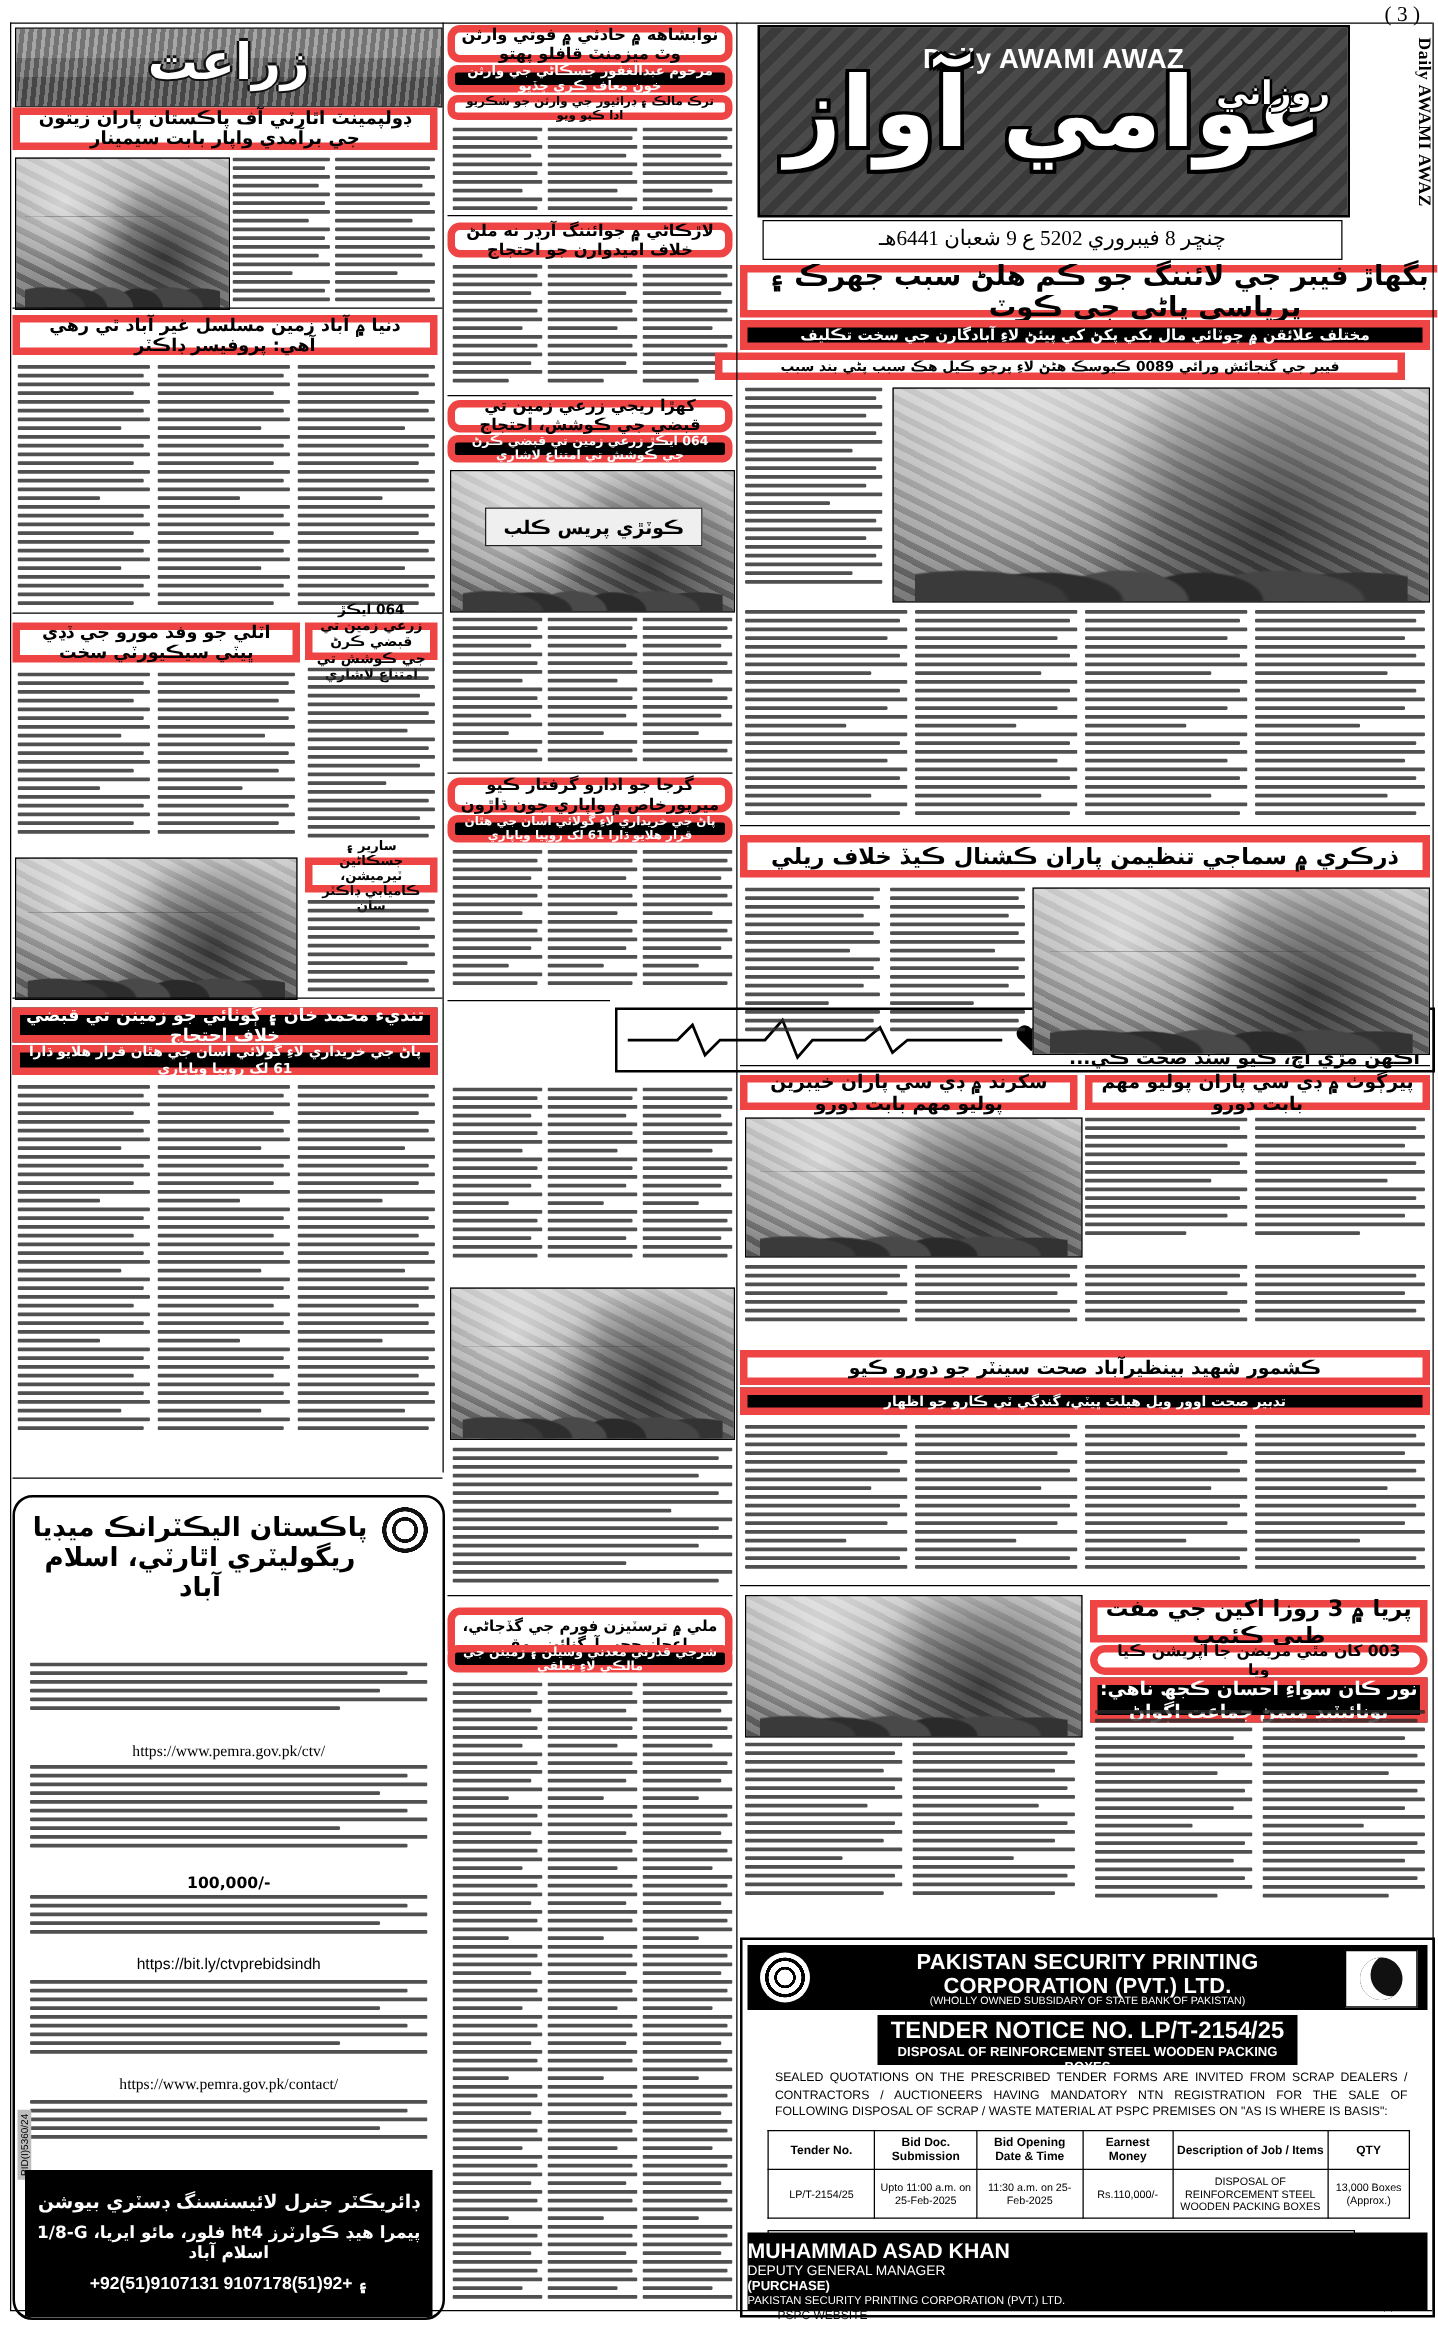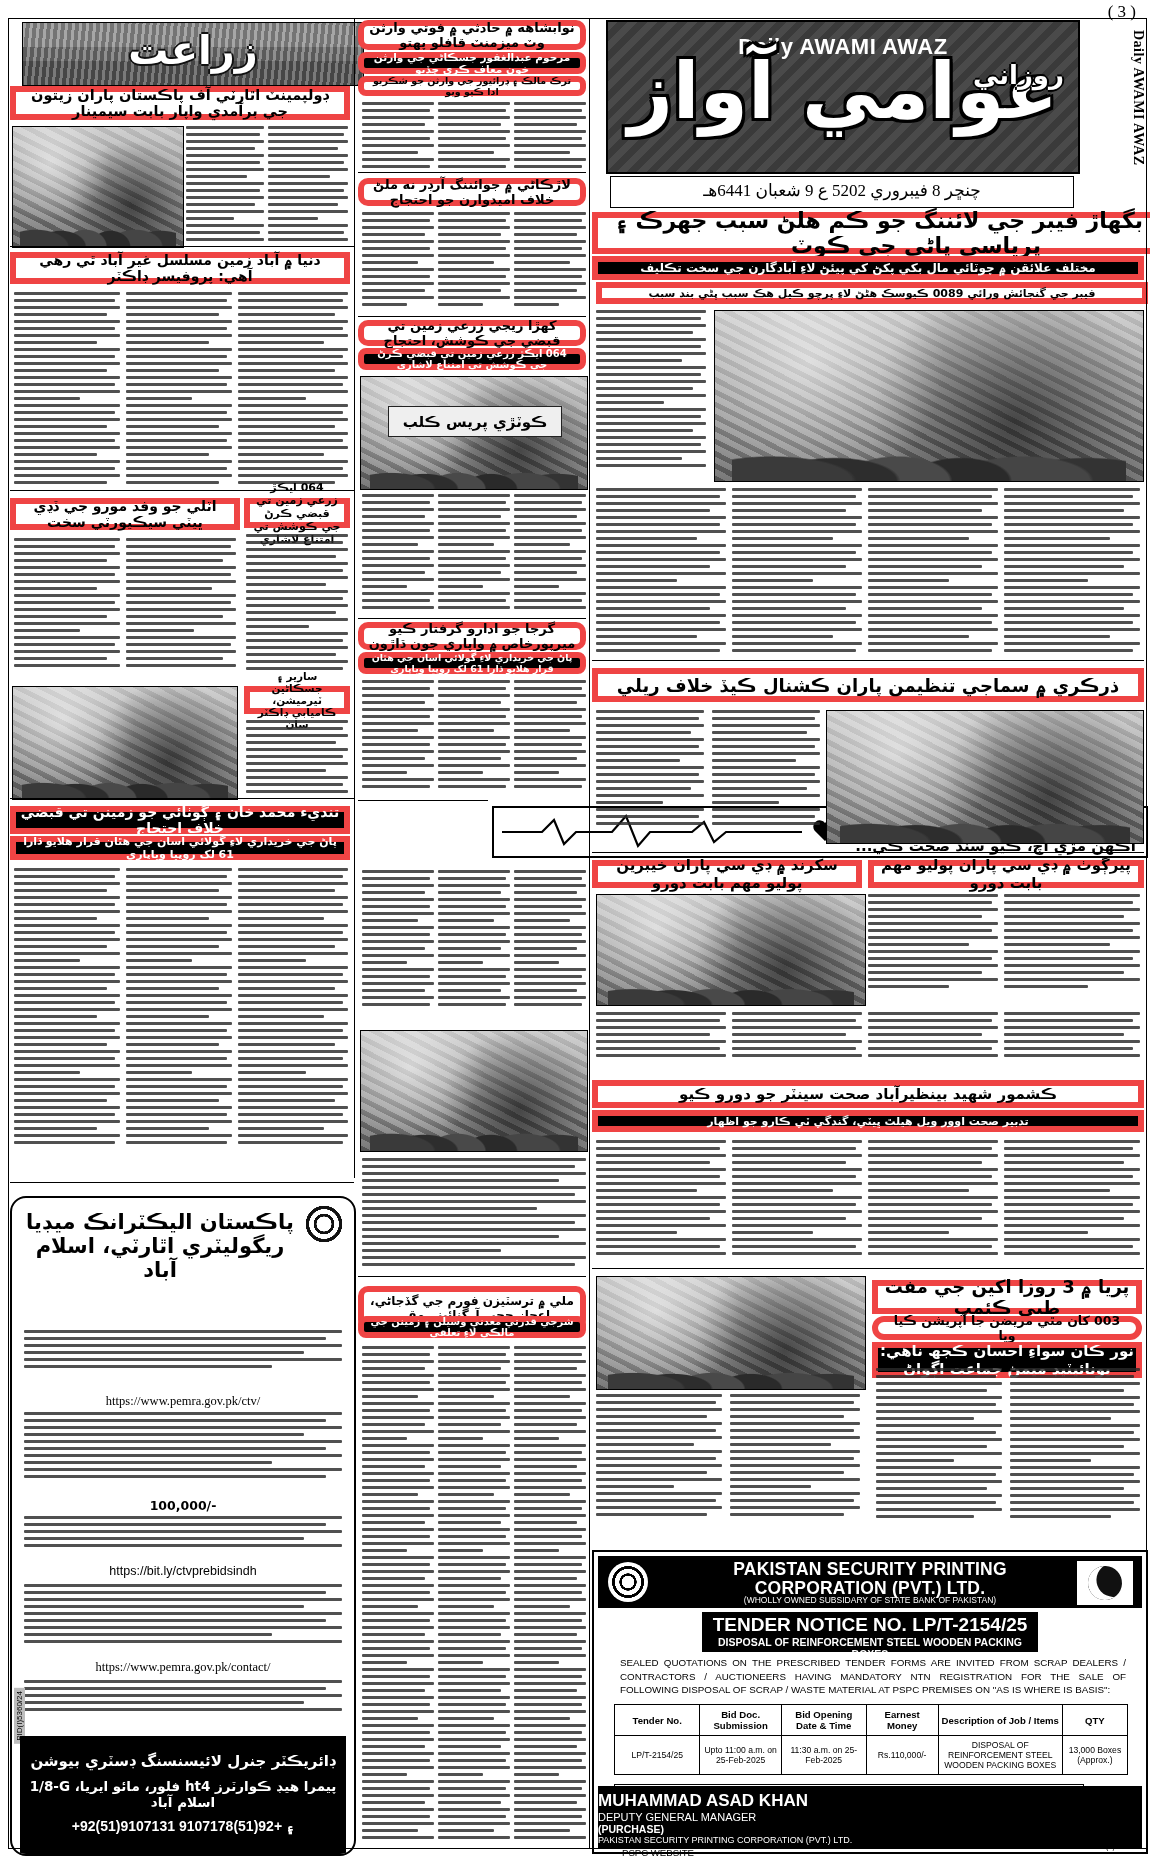--- a/index.html
+++ b/index.html
@@ -27,21 +27,21 @@
             font-size:78px;line-height:1;font-weight:bold;
             text-shadow:-3px 0 0 #000,3px 0 0 #000,0 -3px 0 #000,0 3px 0 #000,-3px -3px 0 #000,3px 3px 0 #000,3px -3px 0 #000,-3px 3px 0 #000;}
   .mast .rz{position:absolute;top:38px;right:14px;color:#fff;font-size:26px;font-weight:bold;
             text-shadow:-2px 0 #000,2px 0 #000,0 -2px #000,0 2px #000;}
   .sidelabel{position:absolute;right:4px;top:30px;width:22px;
              writing-mode:vertical-rl;font-family:"Liberation Serif",serif;font-weight:bold;font-size:14px;letter-spacing:.5px;}
   .dateline{position:absolute;left:610px;top:176px;width:462px;height:30px;border:1px solid #000;
             text-align:center;font-size:17px;line-height:28px;font-family:"Liberation Serif",serif;}
 
   
-  .zbanner{position:absolute;left:22px;top:22px;width:340px;height:62px;
+  .zbanner{position:absolute;left:12px;top:22px;width:340px;height:62px;
            background:linear-gradient(180deg,#8d8d8d 0 38%,#6f6f6f 38% 62%,#555 62% 100%);
            border:1px solid #000;overflow:hidden;}
   .zbanner:before{content:"";position:absolute;inset:0;
            background:repeating-linear-gradient(96deg,rgba(255,255,255,.22) 0 3px,rgba(0,0,0,.18) 3px 7px);}
   .zbanner span{position:absolute;left:0;right:0;top:4px;text-align:center;color:#fff;font-size:40px;
            font-weight:bold;text-shadow:-2px 0 #111,2px 0 #111,0 -2px #111,0 2px #111;}
 
   
   .photo{position:absolute;border:1px solid #000;overflow:hidden;background:#9a9a9a;}
   .photo:before{content:"";position:absolute;inset:0;
@@ -1096,21 +1096,21 @@
     <div class="ln s1"></div>
       <div class="ln s3"></div>
       <div class="ln s1"></div>
       <div class="ln s5"></div>
       <div class="ln s1"></div>
     <div class="ln s2"></div>
   </div>
 
   <div class="hbar rtl" style="left:592px;top:212px;width:648px;height:42px;font-size:22px;padding:0 6px;">ڪلري بگهاڙ فيبر جي لائننگ جو ڪم هلڻ سبب جهرڪ ۽ پرياسي پاڻي جي ڪوٽ</div>
   <div class="hbar inv rtl" style="left:592px;top:256px;width:552px;height:24px;font-size:12px;padding:0 6px;">مختلف علائقن ۾ چوٽائي مال بکي پکڻ کي پيئڻ لاءِ آبادگارن جي سخت تڪليف</div>
-  <div class="hbar rtl" style="left:596px;top:282px;width:552px;height:22px;font-size:11px;padding:0 6px;">فيبر جي گنجائش ورائي 9800 ڪيوسڪ هڻڻ لاءِ پرچو ڪيل هڪ سبب پڻي بند سبب</div>
+  <div class="hbar rtl" style="left:572px;top:282px;width:552px;height:22px;font-size:11px;padding:0 6px;">فيبر جي گنجائش ورائي 9800 ڪيوسڪ هڻڻ لاءِ پرچو ڪيل هڪ سبب پڻي بند سبب</div>
 
   <div class="photo people" style="left:714px;top:310px;width:428px;height:170px;"></div>
 
   <div class="col" style="left:596px;top:310px;width:110px;height:170px;">
     <div class="ln s1"></div>
       <div class="ln s2"></div>
       <div class="ln s1"></div>
       <div class="ln s3"></div>
       <div class="ln s1"></div>
     <div class="ln s2"></div>

